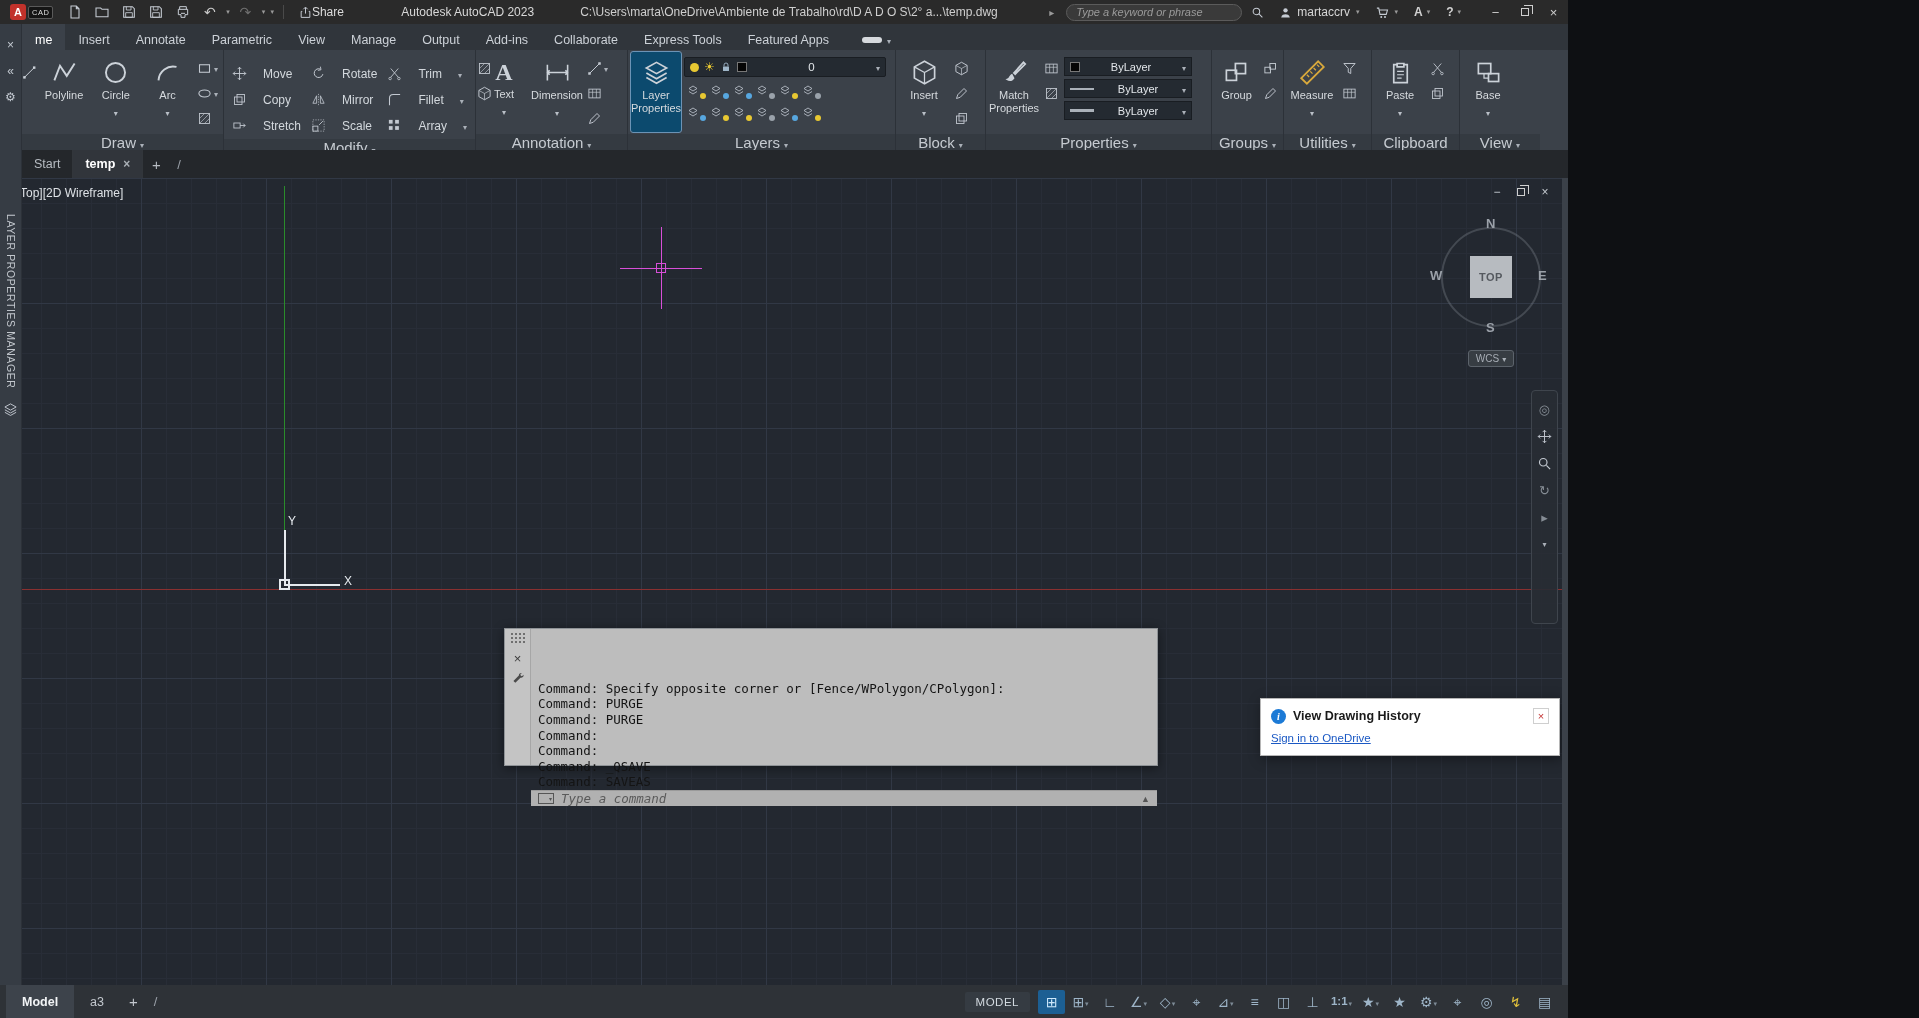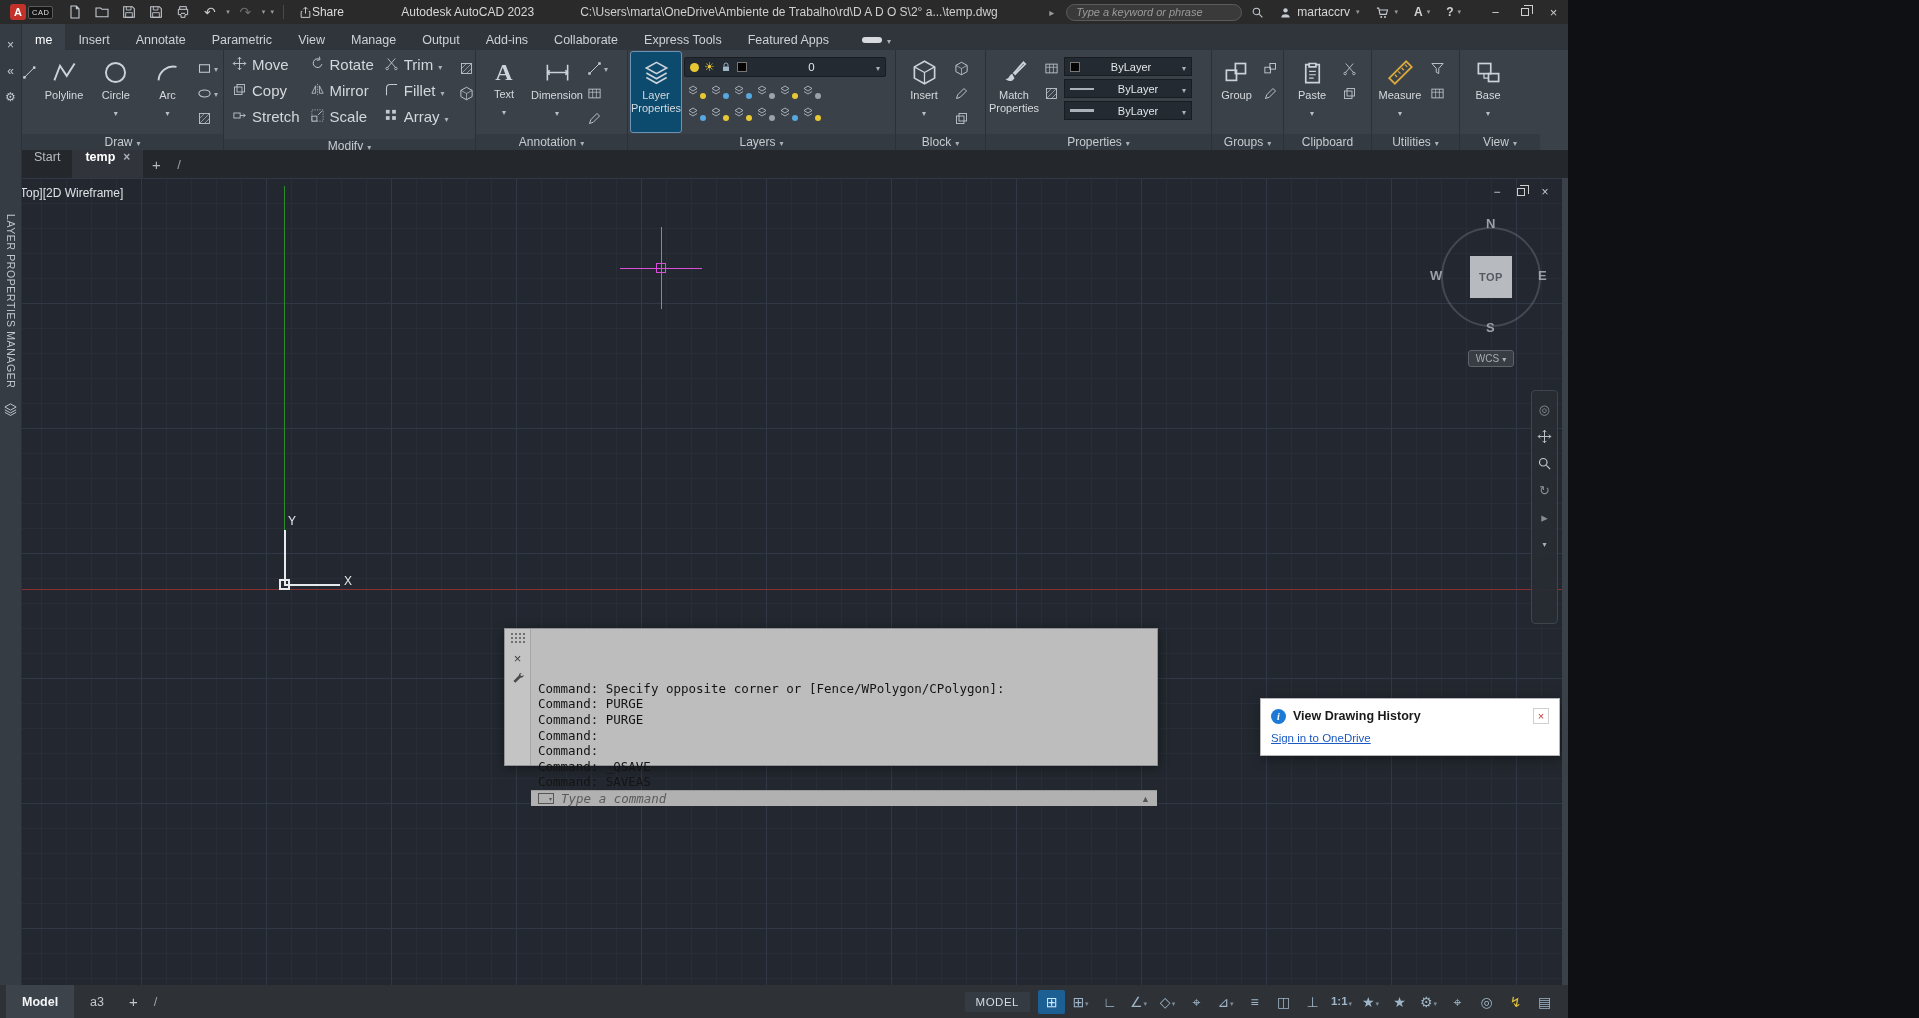--- a/index.html
+++ b/index.html
@@ -54,30 +54,30 @@
   .ribbon-toggle{margin-left:20px;display:flex;align-items:center;gap:5px}
   .ribbon-toggle .bar{width:20px;height:6px;background:#d6d9dd;border-radius:3px;display:block}
   .g-caret::before{content:"▾";font-size:8px;color:#aab0b8}
 
   
   .ribbon{position:absolute;left:0;top:50px;width:100%;height:100px;background:#3b4149;
     display:flex;align-items:stretch;padding-left:22px;z-index:10}
   .panel{display:flex;flex-direction:column;border-right:1px solid #2c3138;flex:none}
   .pc{flex:1;display:flex;gap:3px;padding:2px 3px;align-items:flex-start}
   .plabel{height:17px;background:#343a41;display:flex;align-items:center;justify-content:center;gap:4px;
-    color:#c6cbd1;font-size:12px;width:100%}
+    color:#c6cbd1;font-size:15px;width:100%}
   .bigbtn{width:50px;height:80px;display:flex;flex-direction:column;align-items:center;gap:3px;padding-top:7px;border-radius:2px}
   .bigbtn .blabel{font-size:11px;color:#d6dade;text-align:center;line-height:1.15;white-space:pre-line}
   .bigbtn.sel{background:#0c4a6e;outline:1px solid #6c93b5}
   .bcaret::before{content:"▾";font-size:8px;color:#b9bfc7}
   .cutbtn{width:15px;height:80px;overflow:hidden;display:flex;align-items:flex-start;padding-top:7px;margin-left:-3px}
   .minicol{display:flex;flex-direction:column;gap:5px;padding-top:6px}
   .minitool{display:flex;align-items:center;gap:2px;height:20px;padding:0 2px}
   .toolgrid{display:grid;grid-template-columns:auto auto auto;column-gap:4px;row-gap:1px;padding:4px 2px;align-content:start}
-  .tool{display:flex;align-items:flex-start;gap:5px;font-size:15px;color:#d3d8dd;height:25px;padding:0 3px;white-space:nowrap}
+  .tool{display:flex;align-items:flex-end;gap:16px;font-size:12px;color:#d3d8dd;height:25px;padding:0 3px;white-space:nowrap}
   .bigA{font-size:24px;font-weight:bold;color:#cdd3da;line-height:26px;font-family:"Liberation Serif",serif}
   .layers-main{display:flex;flex-direction:column;gap:3px;padding-top:5px}
   .layer-dd{display:flex;align-items:center;gap:5px;background:#242a31;border:1px solid #191d22;height:20px;
     padding:0 5px;border-radius:2px;width:202px}
   .dot-bulb{width:9px;height:9px;border-radius:50%;background:#e8c832;display:block}
   .g-sun::before{content:"☀";color:#e8c832;font-size:12px}
   .swatch{width:10px;height:10px;background:#050505;border:1px solid #777;display:block}
   .ddval{color:#e2e6ea;font-size:11.5px;flex:1}
   .minirow{display:flex;gap:6px;padding:2px 3px}
   .mli{position:relative;width:17px;height:15px}
@@ -87,21 +87,21 @@
   .prop-dd{display:flex;align-items:center;gap:6px;background:#242a31;border:1px solid #191d22;height:19px;
     padding:0 5px;font-size:11px;color:#e2e6ea}
   .prop-dd span:nth-child(2){flex:1}
   .ltline{width:24px;border-top:2px solid #aab1b9;display:block}
   .measure-ic{color:#d9a93c}
 
   
   .filetabs{position:absolute;left:0;top:150px;width:100%;height:28px;background:#24272b;
     display:flex;align-items:stretch;padding-left:22px;z-index:10}
   .ftabs{display:flex;align-items:stretch}
-  .ftab{display:flex;gap:8px;padding:0 12px;color:#b7bcc2;font-size:12.5px;border-right:1px solid #32363b}
+  .ftab{display:flex;align-items:center;gap:8px;padding:0 12px;color:#b7bcc2;font-size:12.5px;border-right:1px solid #32363b}
   .ftab.active{background:#31353b;color:#fff;font-weight:bold}
   .ftclose::before{content:"×";font-size:12px;color:#aab0b6}
   .ftadd{width:26px;display:flex;align-items:center;justify-content:center;color:#b7bcc2;font-size:15px}
   .g-plus::before{content:"+"}
   .ftpen{display:flex;align-items:center;color:#9aa0a8;padding:0 8px;font-size:13px}
   .g-slash::before{content:"/"}
 
   
   .palstrip{position:absolute;left:0;top:24px;width:22px;height:961px;background:#363c44;z-index:20;
     display:flex;flex-direction:column;align-items:center;padding-top:12px;border-right:1px solid #2c3138}
@@ -842,69 +842,69 @@
       </div>
       <button class="plabel">
           <span>Groups</span>
           <span class="g-caret"></span>
         </button>
     </div>
 
     <div class="panel" style="width:88px">
       <div class="pc">
         <button class="bigbtn">
-            <svg class="ic-lg">
-              <use href="#s-paste"></use>
-            </svg>
-            <span class="blabel">Paste</span>
+            <svg class="ic-lg measure-ic">
+              <use href="#s-ruler"></use>
+            </svg>
+            <span class="blabel">Measure</span>
             <span class="bcaret"></span>
           </button>
         <div class="minicol">
           <button class="minitool">
               <svg class="ic-sm">
-                <use href="#s-trim"></use>
-              </svg>
-            </button>
-          <button class="minitool">
-              <svg class="ic-sm">
-                <use href="#s-copy"></use>
+                <use href="#s-funnel"></use>
+              </svg>
+            </button>
+          <button class="minitool">
+              <svg class="ic-sm">
+                <use href="#s-table"></use>
               </svg>
             </button>
         </div>
       </div>
       <button class="plabel">
-          <span>Clipboard</span>
+          <span>Utilities</span>
+          <span class="g-caret"></span>
         </button>
     </div>
 
     <div class="panel" style="width:88px">
       <div class="pc">
         <button class="bigbtn">
-            <svg class="ic-lg measure-ic">
-              <use href="#s-ruler"></use>
-            </svg>
-            <span class="blabel">Measure</span>
+            <svg class="ic-lg">
+              <use href="#s-paste"></use>
+            </svg>
+            <span class="blabel">Paste</span>
             <span class="bcaret"></span>
           </button>
         <div class="minicol">
           <button class="minitool">
               <svg class="ic-sm">
-                <use href="#s-funnel"></use>
-              </svg>
-            </button>
-          <button class="minitool">
-              <svg class="ic-sm">
-                <use href="#s-table"></use>
+                <use href="#s-trim"></use>
+              </svg>
+            </button>
+          <button class="minitool">
+              <svg class="ic-sm">
+                <use href="#s-copy"></use>
               </svg>
             </button>
         </div>
       </div>
       <button class="plabel">
-          <span>Utilities</span>
-          <span class="g-caret"></span>
+          <span>Clipboard</span>
         </button>
     </div>
 
     <div class="panel" style="width:80px;border-right:none">
       <div class="pc">
         <button class="bigbtn">
             <svg class="ic-lg">
               <use href="#s-base"></use>
             </svg>
             <span class="blabel">Base</span>

